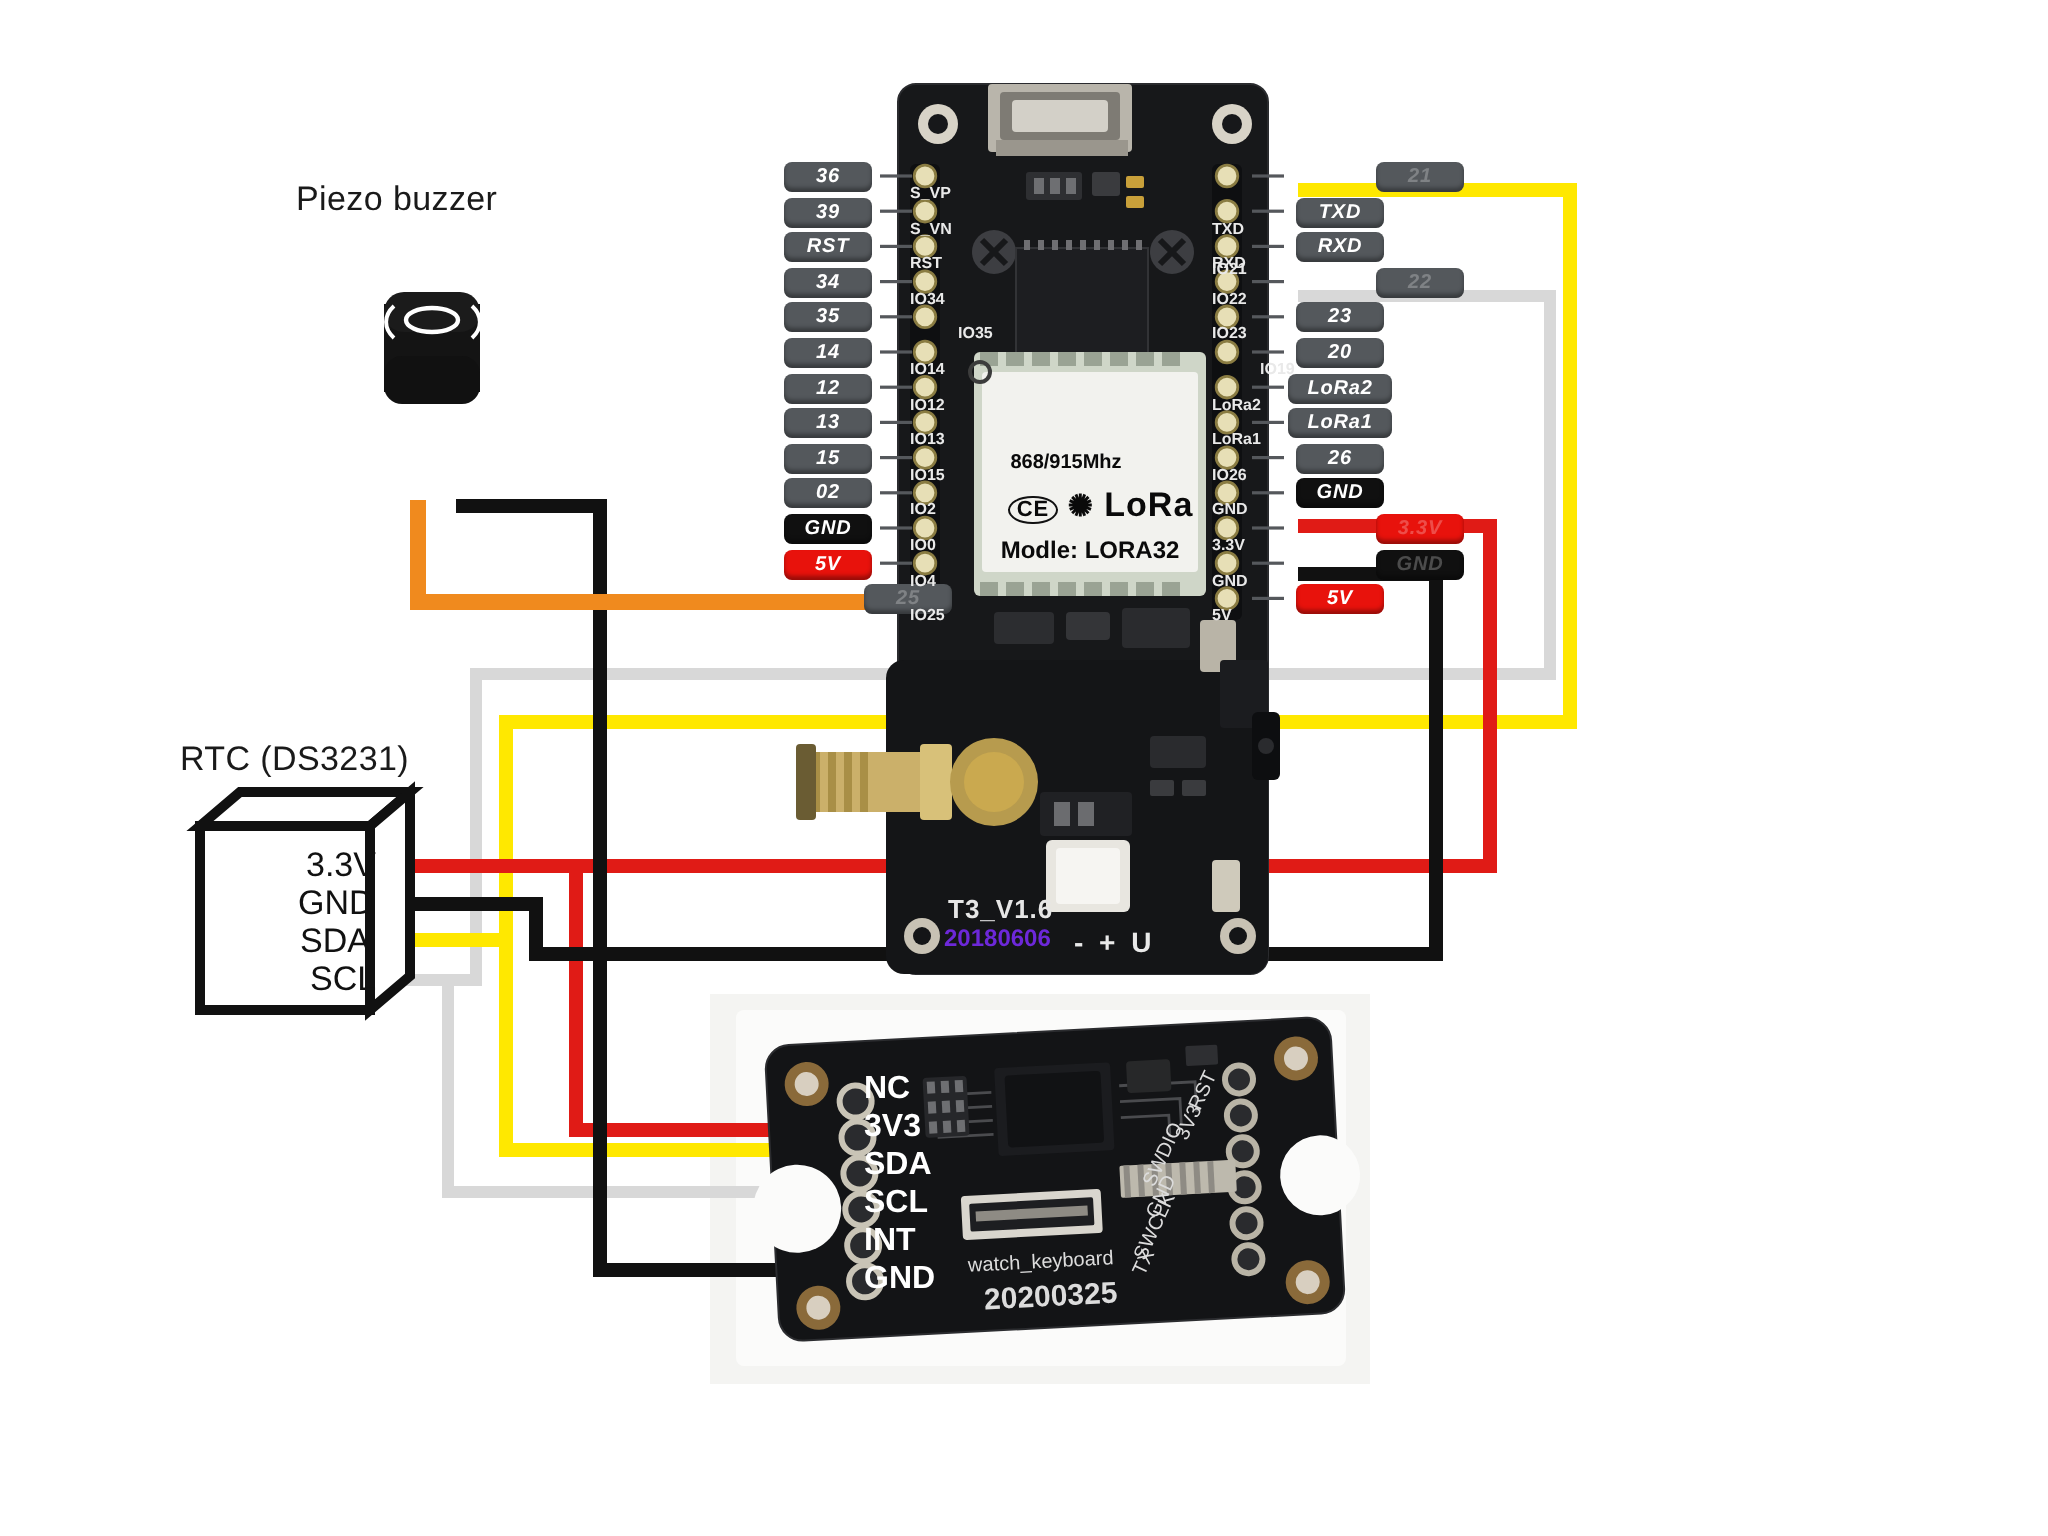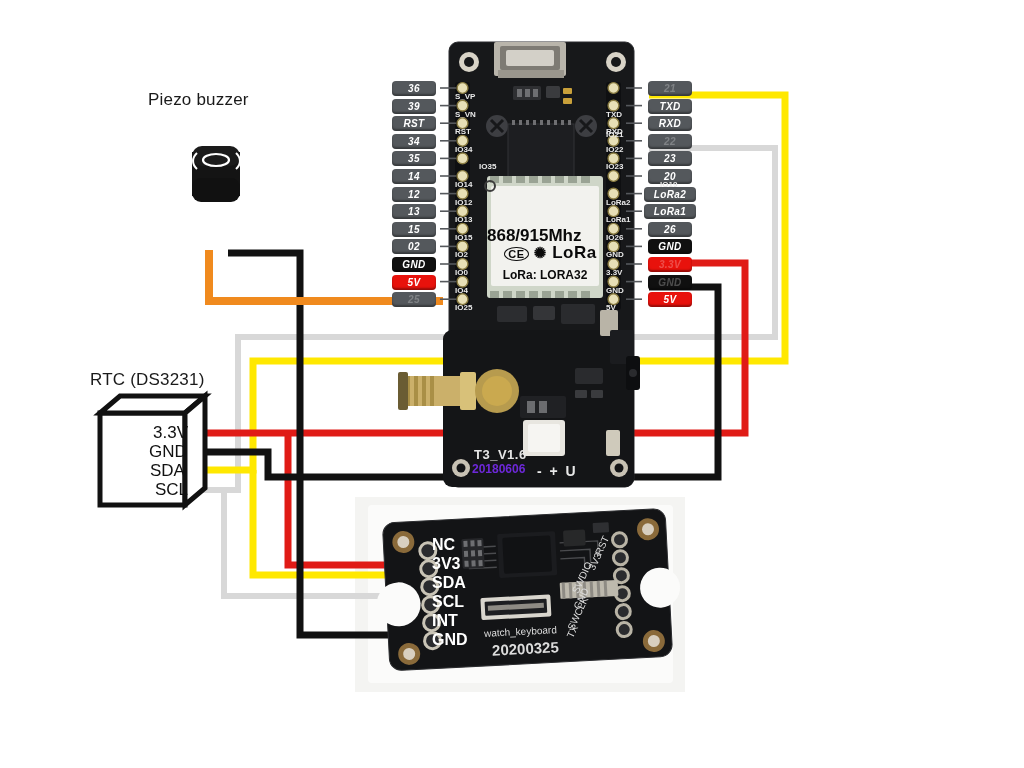--- a/index.html
+++ b/index.html
@@ -14,21 +14,21 @@
   .title-text{font-size:17px;letter-spacing:.2px;}
 
   
   .pin{position:absolute;width:44px;height:15px;border-radius:4px;
        background:#54585c;color:#ffffff;font-size:10px;font-weight:bold;
        font-style:italic;display:flex;align-items:center;justify-content:center;
        box-shadow:inset 0 -2px 2px rgba(0,0,0,.35);letter-spacing:.4px;}
   .pin.wide{width:52px;}
   .pin.gnd{background:#101010;}
   .pin.pwr{background:#e8120c;}
-  .pin.cov{color:rgba(255,255,255,.25);}
+  .pin.cov{color:rgba(255,255,255,.25);margin-left:40px;}
 
   
   .silk{position:absolute;color:#e9e9e9;font-size:8px;font-weight:bold;
         font-family:"Liberation Sans",sans-serif;white-space:nowrap;}
   .silk.dim{color:#6d28d9;}
   .kbdpin{position:absolute;color:#ffffff;font-size:16px;font-weight:bold;
           white-space:nowrap;font-family:"Liberation Sans",sans-serif;}
   .kbdsilk{position:absolute;color:#dcdcdc;font-size:10px;white-space:nowrap;}
   .kbdsilk.big{font-size:15px;}
   .rtcpin{position:absolute;color:#111;font-size:17px;white-space:nowrap;}
@@ -351,27 +351,27 @@
 
   <div class="lbl title-text" style="left:148px;top:90px;">Piezo buzzer</div>
 
   <div class="lbl title-text" style="left:90px;top:370px;">RTC (DS3231)</div>
 
   <div class="rtcpin" style="left:153px;top:423px;">3.3V</div>
   <div class="rtcpin" style="left:149px;top:442px;">GND</div>
   <div class="rtcpin" style="left:150px;top:461px;">SDA</div>
   <div class="rtcpin" style="left:155px;top:480px;">SCL</div>
 
-  <div class="ttgo-text" style="left:487px;top:226px;width:92px;font-size:17px;font-weight:bold;">868/915Mhz</div>
+  <div class="ttgo-text" style="left:487px;top:226px;width:92px;font-size:10px;font-weight:bold;">868/915Mhz</div>
   <div class="ttgo-text" style="left:487px;top:243px;width:127px;font-size:17px;font-weight:bold;letter-spacing:.5px;">
     <span style="font-size:11px;border:1.6px solid #111;border-radius:50%;padding:0 3px;">CE</span>
     <span style="font-size:15px;">✺</span>
     <span>LoRa</span>
   </div>
-  <div class="ttgo-text" style="left:487px;top:268px;width:116px;font-size:12px;font-weight:bold;">LoRa: LORA32</div>
+  <div class="ttgo-text" style="left:487px;top:268px;width:116px;font-size:12px;font-weight:bold;">Modle: LORA32</div>
 
   <div class="silk" style="left:474px;top:447px;font-size:13px;color:#e6e6e6;letter-spacing:.5px;">T3_V1.6</div>
   <div class="silk dim" style="left:472px;top:462px;font-size:12px;">20180606</div>
   <div class="silk" style="left:537px;top:463px;font-size:14px;font-weight:bold;letter-spacing:2px;">- + U</div>
 
   <div class="kbdsilk" style="left:484px;top:626px;transform:rotate(-3deg);">watch_keyboard</div>
   <div class="kbdsilk big" style="left:492px;top:640px;transform:rotate(-3deg);font-weight:bold;">20200325</div>
 
   <div class="kbdsilk" style="left:592px;top:540px;transform:rotate(-65deg);">RST</div>
   <div class="kbdsilk" style="left:586px;top:556px;transform:rotate(-65deg);">3V3</div>
@@ -431,21 +431,21 @@
       <div class="silk" style="left: 455px; top: 268px;">IO0</div>
       <div class="silk" style="left: 455px; top: 285.6px;">IO4</div>
       <div class="silk" style="left: 455px; top: 303.2px;">IO25</div>
     </div>
   <div id="rightSilk">
       <div class="silk" style="left: 606px; top: 92px; margin-top: 38px;">IO21</div>
       <div class="silk" style="left: 606px; top: 109.6px;">TXD</div>
       <div class="silk" style="left: 606px; top: 127.2px;">RXD</div>
       <div class="silk" style="left: 606px; top: 144.8px;">IO22</div>
       <div class="silk" style="left: 606px; top: 162.4px;">IO23</div>
-      <div class="silk" style="left: 632px; top: 180px; padding-left: 28px;">IO19</div>
+      <div class="silk" style="left: 602px; top: 180px; padding-left: 28px;">IO19</div>
       <div class="silk" style="left: 606px; top: 197.6px;">LoRa2</div>
       <div class="silk" style="left: 606px; top: 215.2px;">LoRa1</div>
       <div class="silk" style="left: 606px; top: 232.8px;">IO26</div>
       <div class="silk" style="left: 606px; top: 250.4px;">GND</div>
       <div class="silk" style="left: 606px; top: 268px;">3.3V</div>
       <div class="silk" style="left: 606px; top: 285.6px;">GND</div>
       <div class="silk" style="left: 606px; top: 303.2px;">5V</div>
     </div>
 
 </div>

